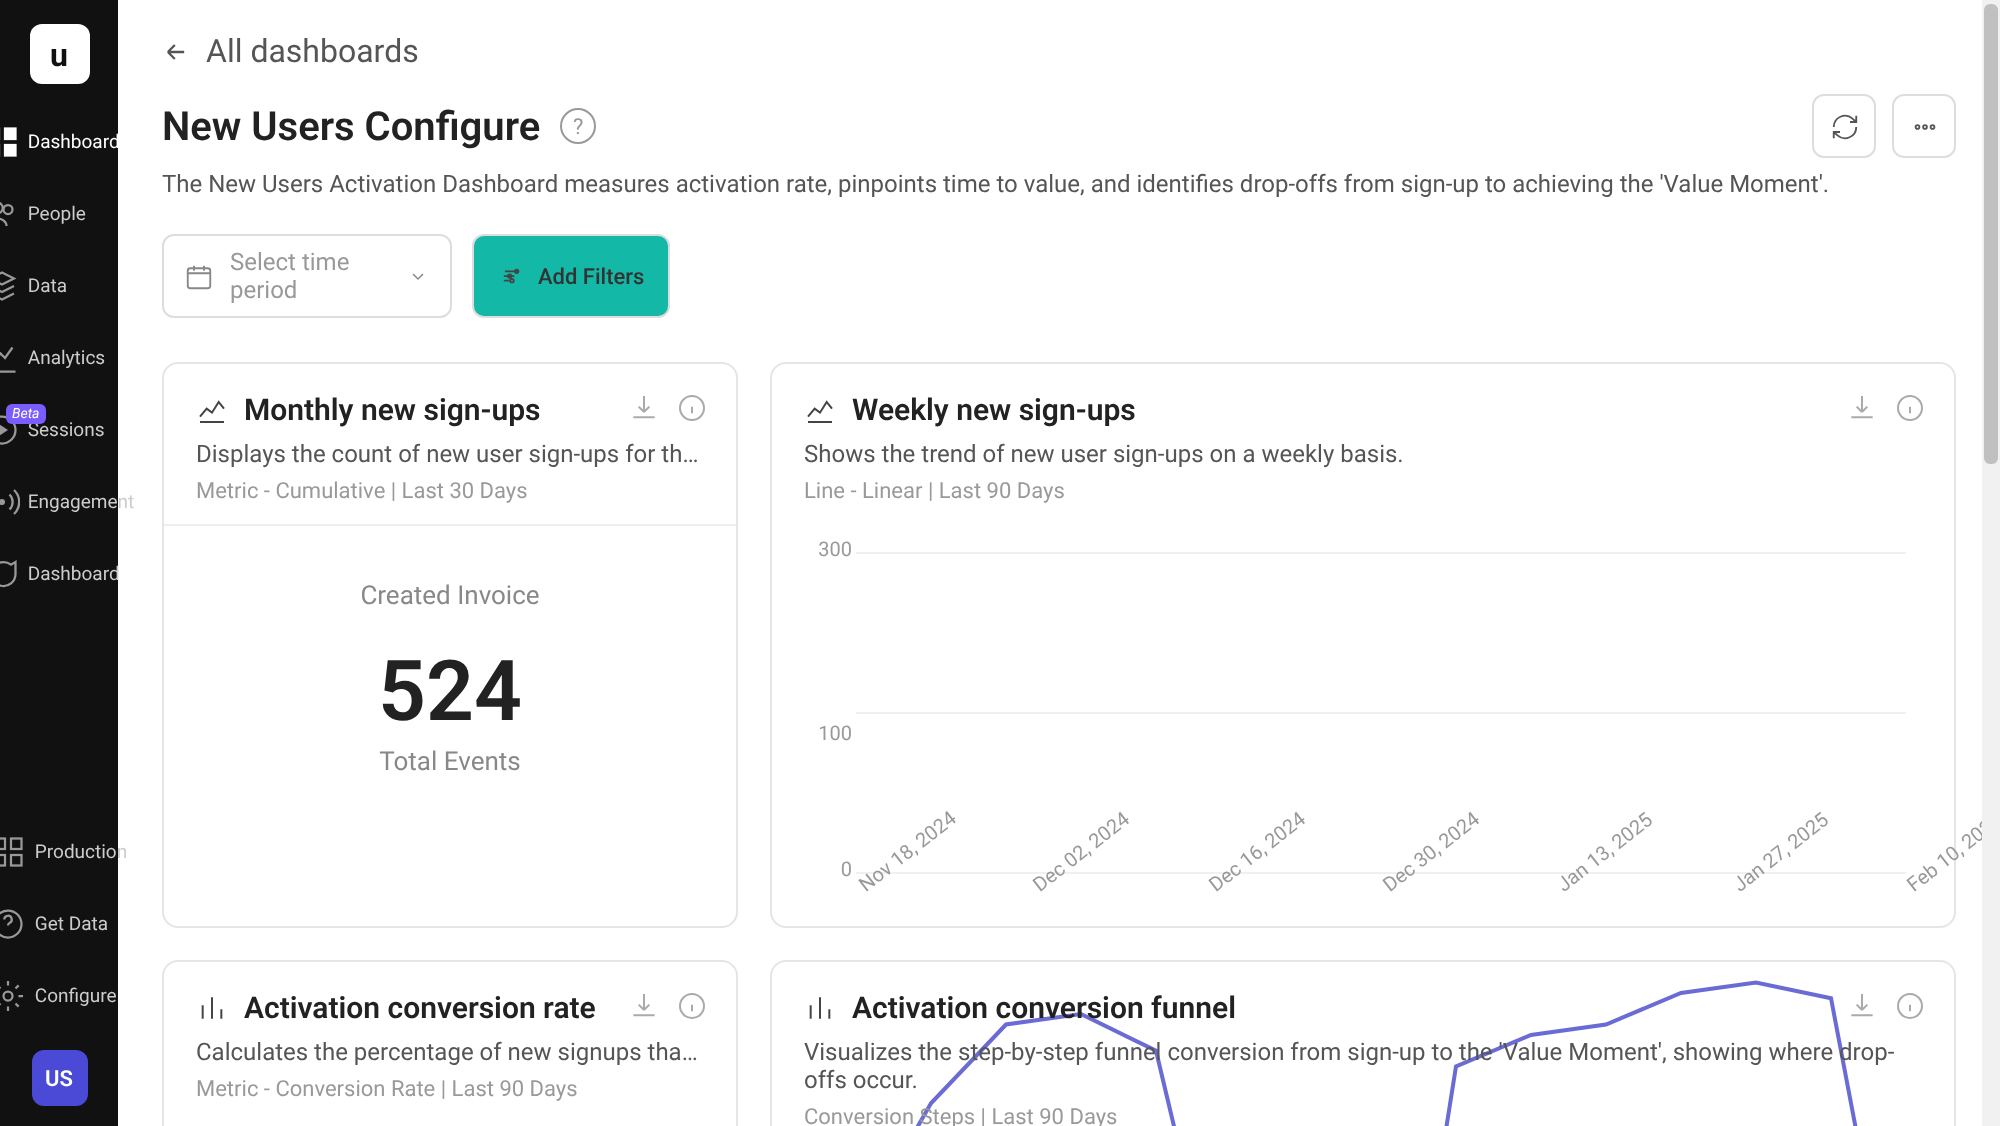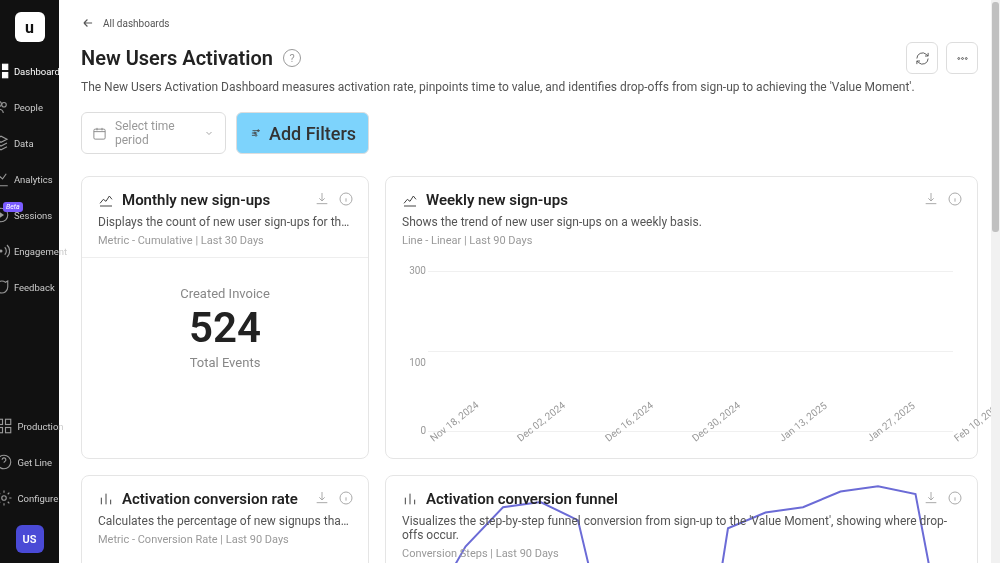--- a/index.html
+++ b/index.html
@@ -10,49 +10,49 @@
   .side-item { display: flex; flex-direction: row; align-items: center; color: #ccc; font-size: 9.5px; margin-bottom: 18px; cursor: pointer; gap: 4px; }
   .side-item.active .side-icon svg { fill:#fff; stroke:#fff; }
   .side-item.active { color: #fff; }
   .side-icon { width: 18px; height: 18px; display:flex;align-items:center;justify-content:center;font-style:italic; }
   .side-icon svg { width:18px;height:18px;fill:none;stroke:#999;stroke-width:1.5; }
   .side-item.active .side-icon svg{stroke:#fff;}
   .side-spacer { flex: 1; }
   .beta { position:absolute; font-size:7px; background:#7a5cff; color:#fff; padding:1px 3px; border-radius:3px; transform: translate(12px,-8px);}
   .side-avatar { width:28px;height:28px;background:#4a4ad6;color:#fff;border-radius:6px;display:flex;align-items:center;justify-content:center;font-size:11px;font-weight:600;margin-bottom:10px; }
   .main { flex: 1; overflow-y: auto; padding: 16px 22px; height:563px; }
-  .back-link { display: inline-flex; align-items: center; gap: 8px; color: #555; font-size: 10px; cursor: pointer; margin-bottom: 12px; }
+  .back-link { display: inline-flex; align-items: center; gap: 8px; color: #555; font-size: 16px; cursor: pointer; margin-bottom: 12px; }
   .back-link svg{width:14px;height:14px;stroke:#555;stroke-width:2;}
   .title-row { display: flex; align-items: center; gap: 10px; }
   .page-title { font-size: 20px; font-weight: 600; color: #222; }
   .q-icon { width:18px;height:18px;border:1.3px solid #999;border-radius:50%;display:flex;align-items:center;justify-content:center;font-size:11px;color:#999; }
   .title-actions { margin-left: auto; display:flex; gap:8px; }
   .icon-btn { width:32px;height:32px;border:1px solid #ddd;border-radius:6px;display:flex;align-items:center;justify-content:center;cursor:pointer;background:#fff; }
   .icon-btn svg{width:15px;height:15px;stroke:#555;stroke-width:1.5;fill:none;}
   .page-desc { font-size: 12px; color: #555; margin-top: 6px; margin-bottom: 18px; }
   .filters-row { display:flex; gap:10px; margin-bottom: 22px; }
   .time-select { display:flex;align-items:center;gap:8px;border:1px solid #ddd;border-radius:6px;padding:6px 10px;width:145px;cursor:pointer;background:#fff; }
   .time-select svg{width:15px;height:15px;stroke:#888;fill:none;stroke-width:1.5;}
   .time-ph { color:#999; font-size:12px;flex:1; }
   .chev { width:12px !important;height:12px !important; }
-  .filter-btn { display:flex;align-items:center;gap:6px;border:1px solid #ddd;border-radius:6px;padding:6px 12px;cursor:pointer;font-size:18px;background:#7dd3fc;font-weight:500;justify-content:space-between; }
+  .filter-btn { display:flex;align-items:center;gap:6px;border:1px solid #ddd;border-radius:6px;padding:6px 12px;cursor:pointer;font-size:11px;background:#14b8a6;font-weight:500;justify-content:space-between; }
   .filter-btn svg{width:14px;height:14px;stroke:#444;fill:none;stroke-width:1.5;}
   .cards-grid { display:grid; grid-template-columns: 288px 1fr; gap:16px; }
   .card { border:1px solid #e5e5e5; border-radius:8px; background:#fff; }
   .card-head { padding: 14px 16px 10px; position:relative; }
   .card-title-row { display:flex;align-items:center;gap:8px;font-size:15px;font-weight:600;color:#222;text-align:center; }
   .card-title-row svg{width:16px;height:16px;stroke:#444;fill:none;stroke-width:1.5;}
   .card-actions { position:absolute; right:14px; top:14px; display:flex; gap:8px; }
   .card-actions .mini{width:16px;height:16px;cursor:pointer;}
   .card-actions svg{width:16px;height:16px;stroke:#aaa;fill:none;stroke-width:1.5;}
   .card-desc { font-size:12px;color:#555;margin-top:6px; overflow:hidden;text-overflow:ellipsis;white-space:nowrap; }
   .card-meta { font-size:11px;color:#999;margin-top:5px; }
   .card-sep { border:none;border-top:1px solid #eee;margin:0; }
   .metric-body { padding:28px 16px 24px; text-align:center; }
-  .metric-label { font-size:13px;color:#888;margin-bottom:4px; }
+  .metric-label { font-size:13px;color:#888;margin-bottom:18px; }
   .metric-value { font-size:42px;font-weight:600;color:#222;line-height:1.1; }
   .metric-sub { font-size:13px;color:#888;margin-top:4px; }
   .chart-body { padding: 14px 16px 12px; }
   
   .chart-wrap { position:relative;height:160px;margin-left:26px;margin-right:8px; }
   .chart-axis { position:absolute;left:-26px;font-size:10px;color:#999;width:24px;text-align:right; }
   .chart-grid { position:absolute;left:0;right:0;border-top:1px solid #f0f0f0; }
   .chart-svg { position:absolute;inset:0;overflow:visible; }
   .chart-line { fill:none;stroke:#6b6bd6;stroke-width:2; }
   .chart-xlabels { display:flex;justify-content:space-between;margin-left:26px;margin-right:8px;margin-top:4px; }
@@ -123,21 +123,21 @@
             </svg>
           </div>
           <div>Engagement</div>
         </div>
         <div class="side-item">
           <div class="side-icon">
             <svg viewBox="0 0 24 24">
               <path d="M21 12a8 8 0 1 1-3-6.2L21 4v8z"></path>
             </svg>
           </div>
-          <div>Feedback</div>
+          <div>Dashboard</div>
         </div>
       </div>
     <div class="side-spacer"></div>
     <div id="side-items-bottom">
         <div class="side-item">
           <div class="side-icon">
             <svg viewBox="0 0 24 24">
               <rect x="3" y="3" width="7" height="7"></rect>
               <rect x="14" y="3" width="7" height="7"></rect>
               <rect x="3" y="14" width="7" height="7"></rect>
@@ -146,21 +146,21 @@
           </div>
           <div>Production</div>
         </div>
         <div class="side-item">
           <div class="side-icon">
             <svg viewBox="0 0 24 24">
               <circle cx="12" cy="12" r="9"></circle>
               <path d="M9.5 9a2.5 2.5 0 1 1 3.5 2.3c-.8.4-1 1-1 1.7M12 17h.01"></path>
             </svg>
           </div>
-          <div>Get Line</div>
+          <div>Get Data</div>
         </div>
         <div class="side-item">
           <div class="side-icon">
             <svg viewBox="0 0 24 24">
               <circle cx="12" cy="12" r="3"></circle>
               <path d="M12 2v3M12 19v3M4.9 4.9l2.1 2.1M17 17l2.1 2.1M2 12h3M19 12h3M4.9 19.1L7 17M17 7l2.1-2.1"></path>
             </svg>
           </div>
           <div>Configure</div>
         </div>
@@ -170,21 +170,21 @@
 
   <div class="main">
     <div class="back-link">
       <svg viewBox="0 0 24 24" fill="none">
           <path d="M19 12H5M5 12l6-6M5 12l6 6"></path>
         </svg>
       <span>All dashboards</span>
     </div>
 
     <div class="title-row">
-      <div class="page-title">New Users Activation</div>
+      <div class="page-title">New Users Configure</div>
       <div class="q-icon">?</div>
       <div class="title-actions">
         <div class="icon-btn">
           <svg viewBox="0 0 24 24">
               <path d="M3 12a9 9 0 0 1 15-6.7L21 8M21 12a9 9 0 0 1-15 6.7L3 16M21 3v5h-5M3 21v-5h5"></path>
             </svg>
         </div>
         <div class="icon-btn">
           <svg viewBox="0 0 24 24" fill="#555">
               <circle cx="6" cy="12" r="1.5"></circle>

